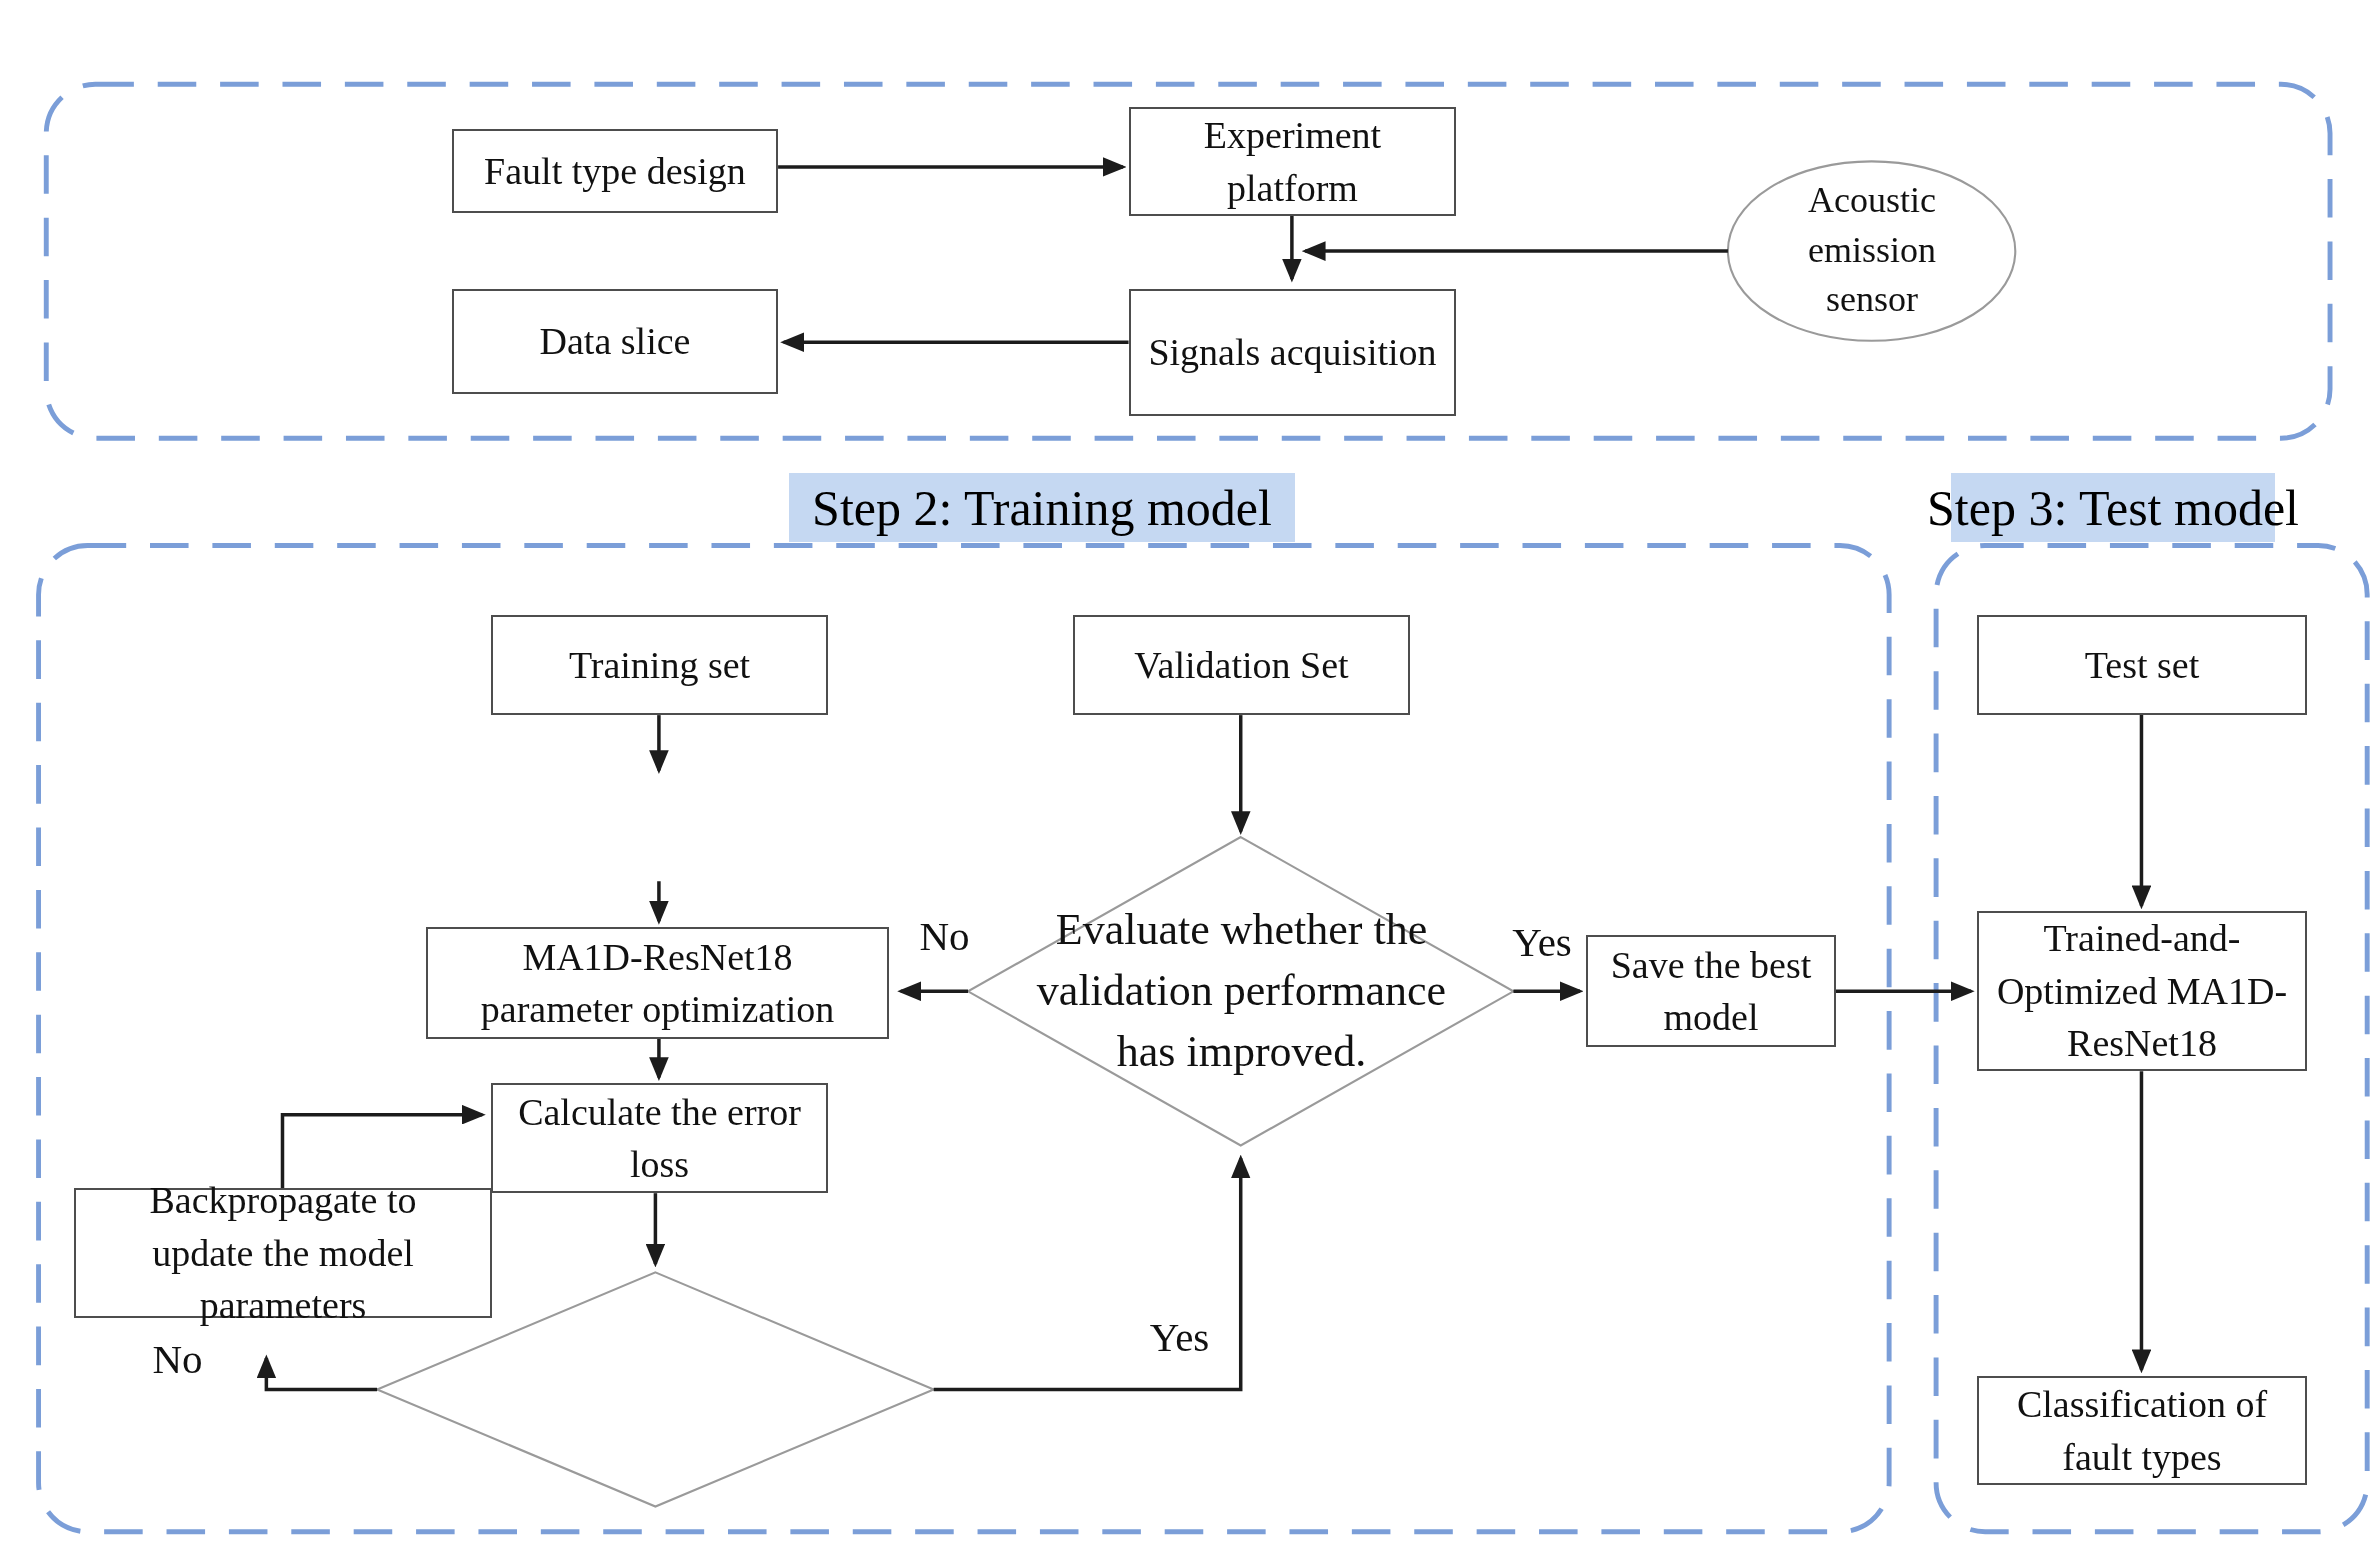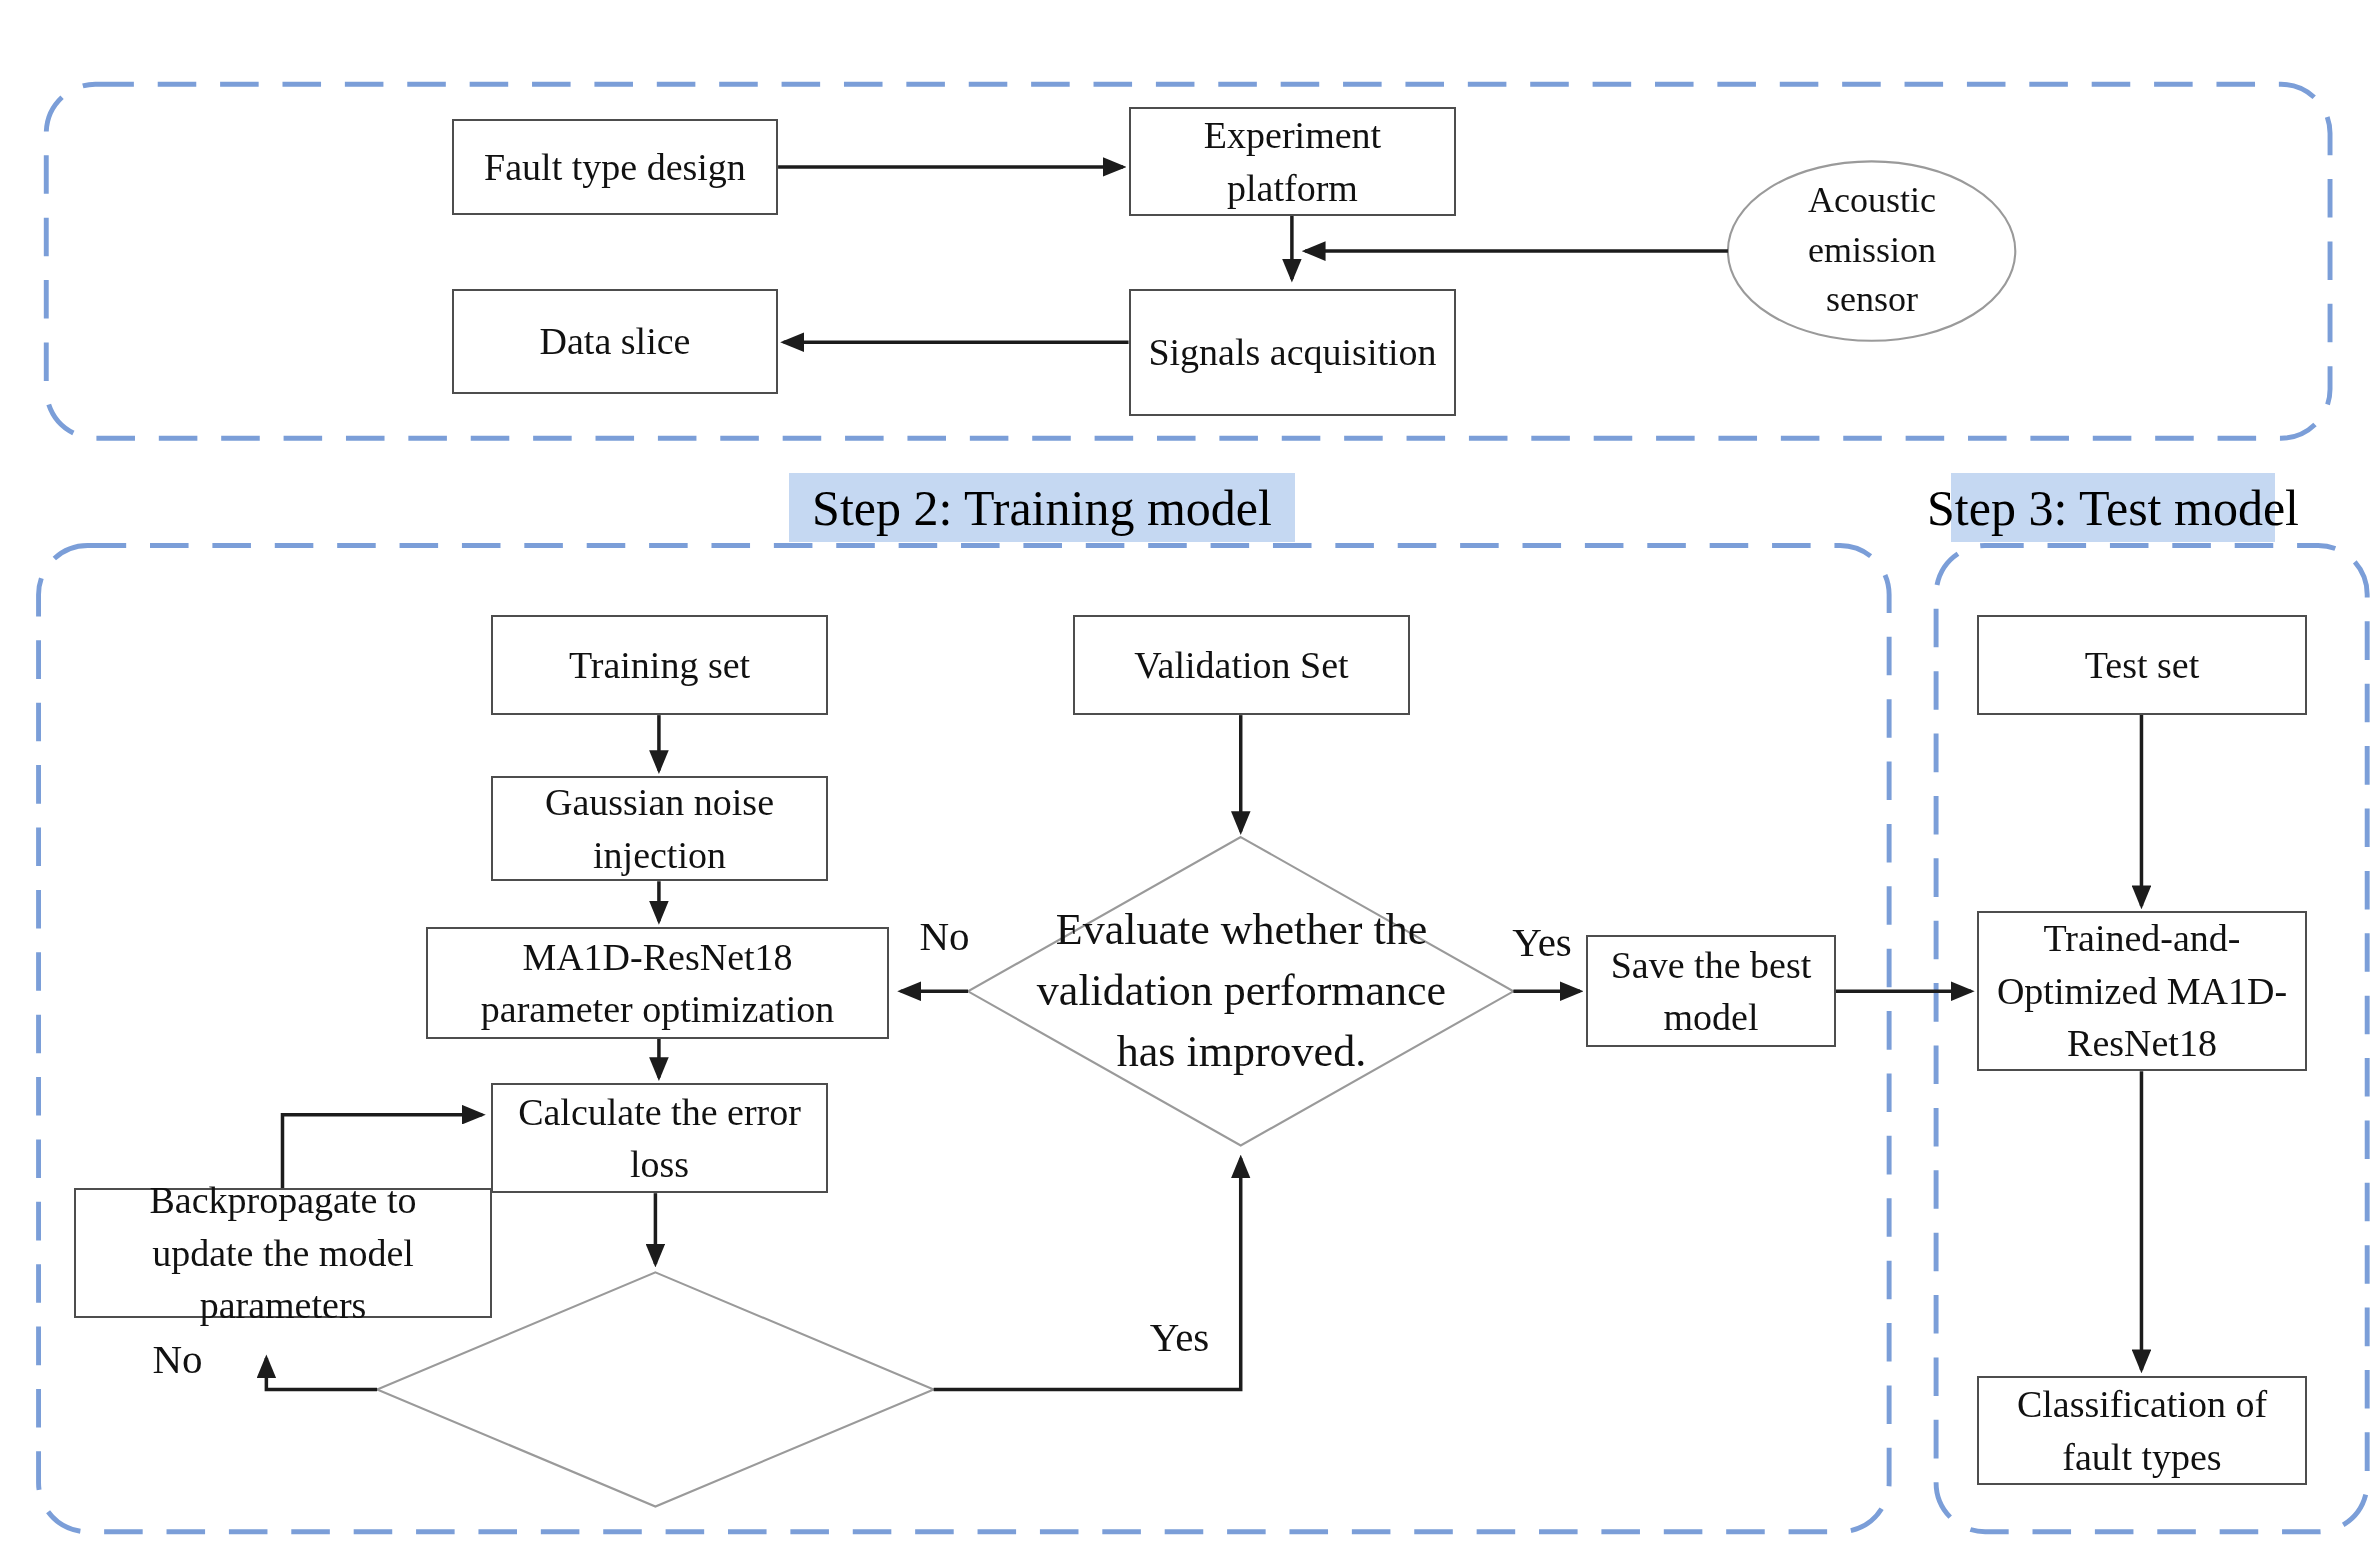--- a/index.html
+++ b/index.html
@@ -71,33 +71,31 @@
     <line class="edge" x1="1381" y1="1414" x2="1285" y2="1414" marker-end="url(#arr)"></line>
     <line class="edge" x1="2159" y1="1414" x2="2254" y2="1414" marker-end="url(#arr)"></line>
     <line class="edge" x1="2619" y1="1414" x2="2812" y2="1414" marker-end="url(#arr)"></line>
     <line class="edge" x1="3055" y1="1020" x2="3055" y2="1292" marker-end="url(#arr)"></line>
     <line class="edge" x1="3055" y1="1528" x2="3055" y2="1954" marker-end="url(#arr)"></line>
   </svg>
 
   <div class="step-title" style="left:789px;top:473px;width:506px;height:69px;">Step 2: Training model</div>
   <div class="step-title" style="left:1951px;top:473px;width:324px;height:69px;">Step 3: Test model</div>
 
-  <div class="rect-node" style="left:452px;top:119px;width:326px;height:96px;">Fault type design</div>
+  <div class="rect-node" style="left:452px;top:129px;width:326px;height:84px;">Fault type design</div>
   <div class="rect-node" style="left:1129px;top:107px;width:327px;height:109px;">Experiment
 platform</div>
   <div class="free-label ellipse-label" style="left:1767px;top:170px;width:210px;height:161px;">Acoustic
 emission
 sensor</div>
   <div class="rect-node" style="left:1129px;top:289px;width:327px;height:127px;">Signals acquisition</div>
   <div class="rect-node" style="left:452px;top:289px;width:326px;height:105px;">Data slice</div>
 
   <div class="rect-node" style="left:491px;top:615px;width:337px;height:100px;">Training set</div>
   <div class="rect-node" style="left:1073px;top:615px;width:337px;height:100px;">Validation Set</div>
-  <div class="rect-node" style="left:491px;top:776px;width:337px;height:105px;">Gaussian noise
-injection</div>
   <div class="rect-node" style="left:426px;top:927px;width:463px;height:112px;">MA1D-ResNet18
 parameter optimization</div>
   <div class="free-label" style="left:1010px;top:904px;width:463px;height:175px;">Evaluate whether the
 validation performance
 has improved.</div>
   <div class="rect-node" style="left:1586px;top:935px;width:250px;height:112px;">Save the best
 model</div>
   <div class="rect-node" style="left:491px;top:1083px;width:337px;height:110px;">Calculate the error
 loss</div>
   <div class="rect-node" style="left:74px;top:1188px;width:418px;height:130px;text-align:center;">Backpropagate to

